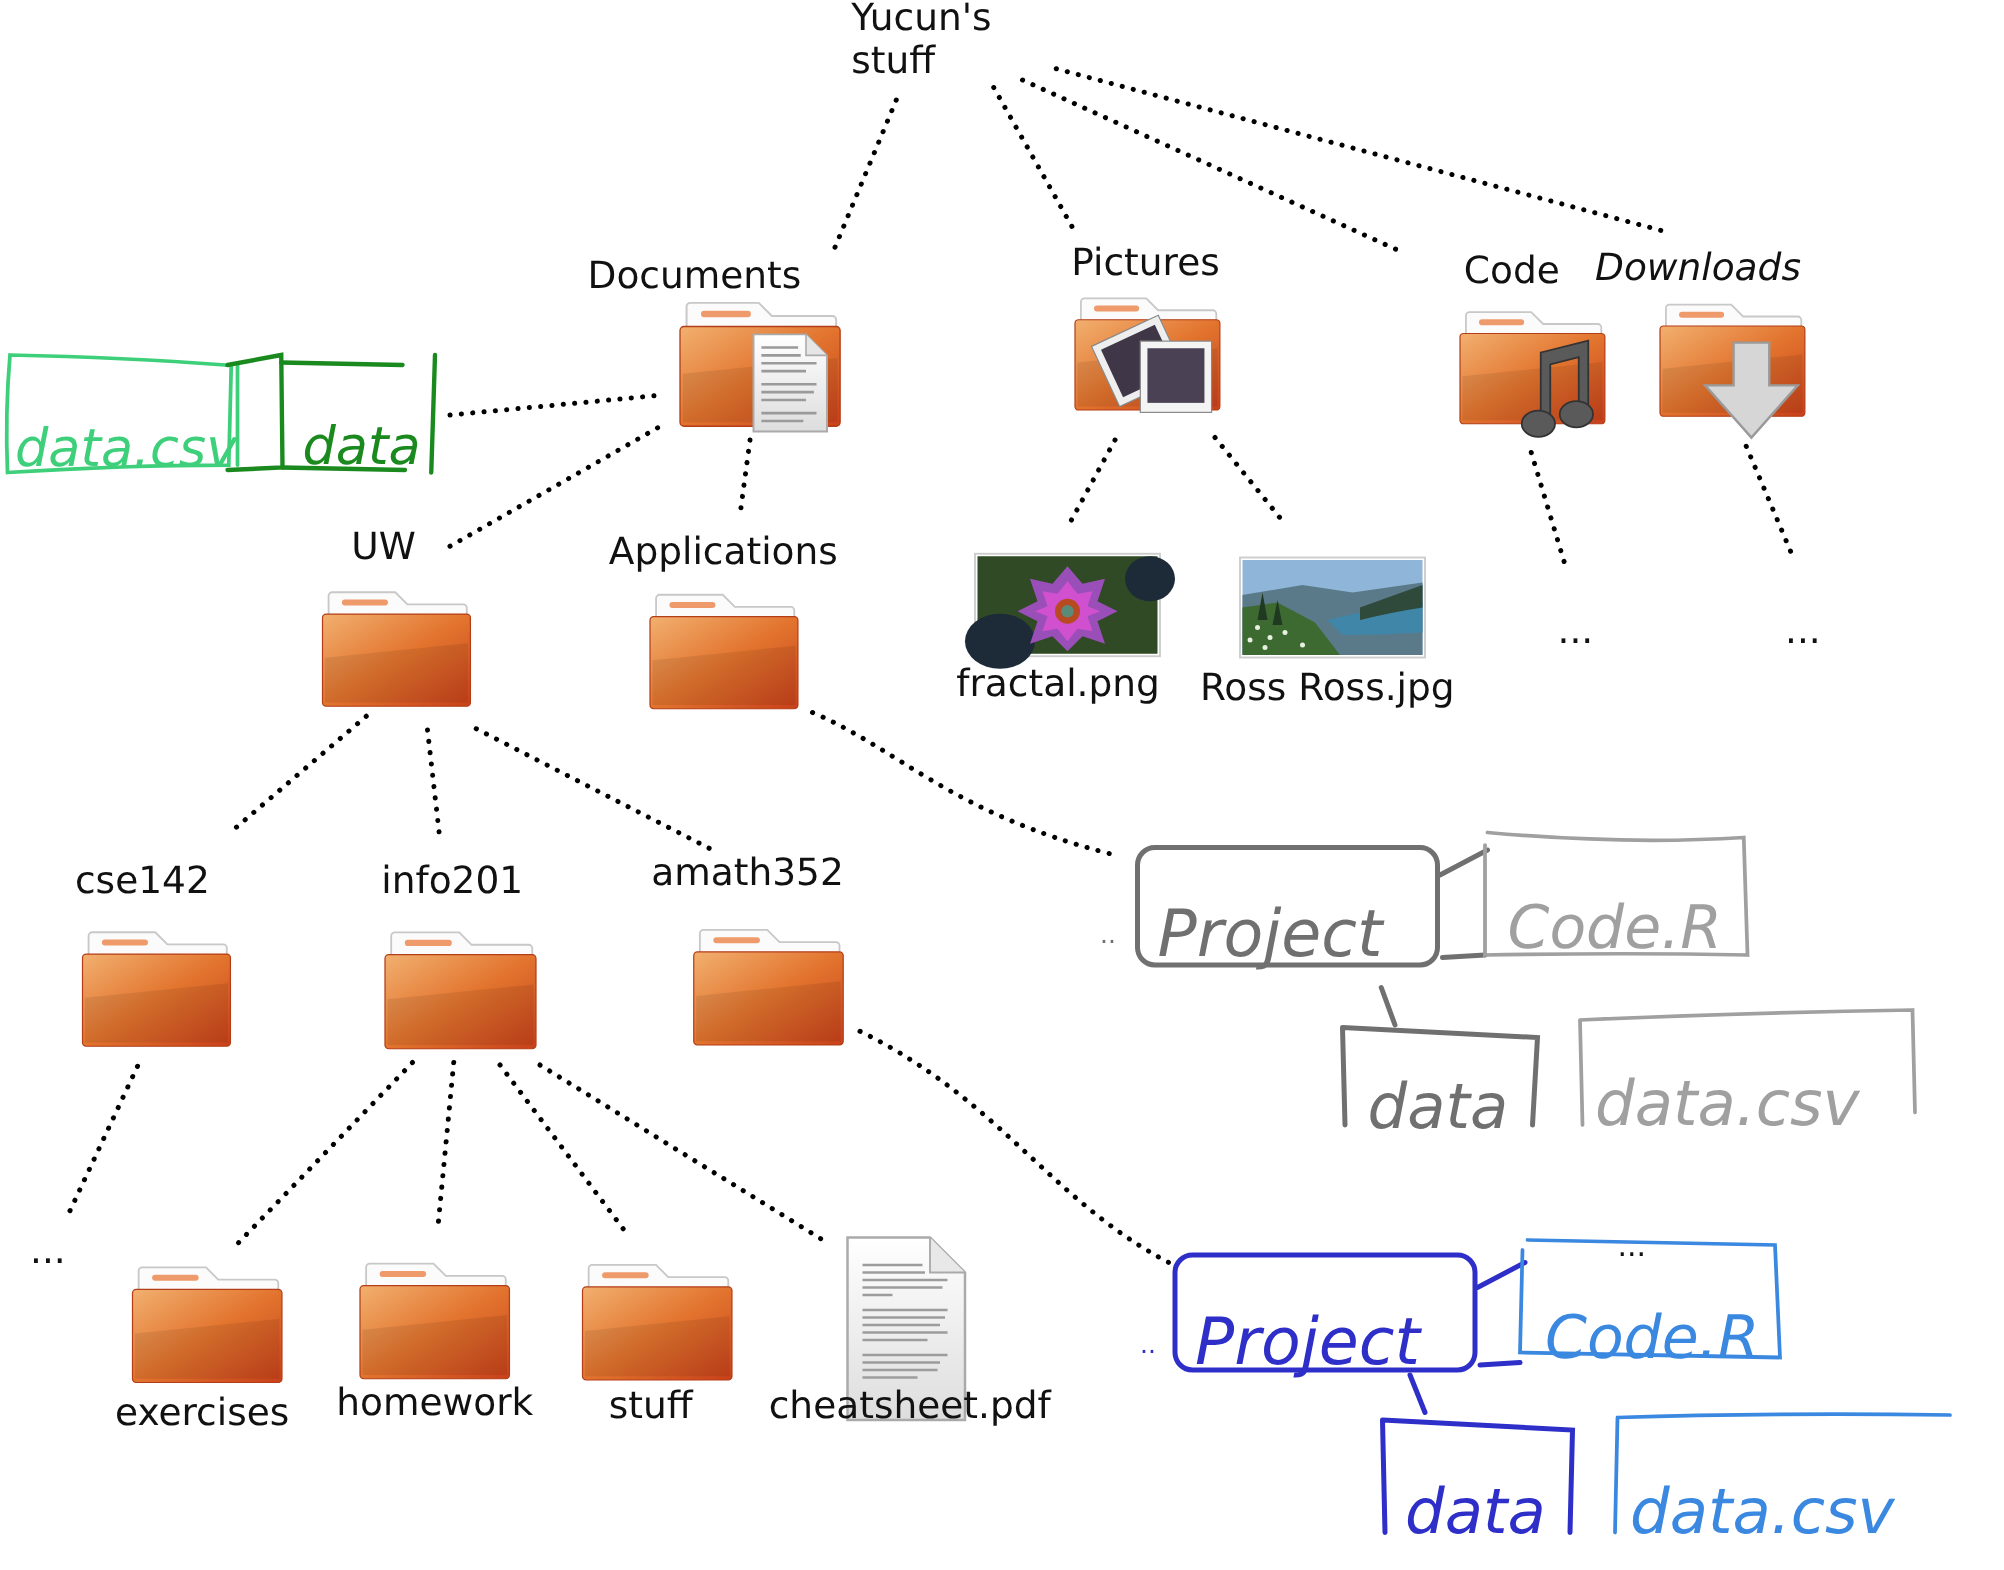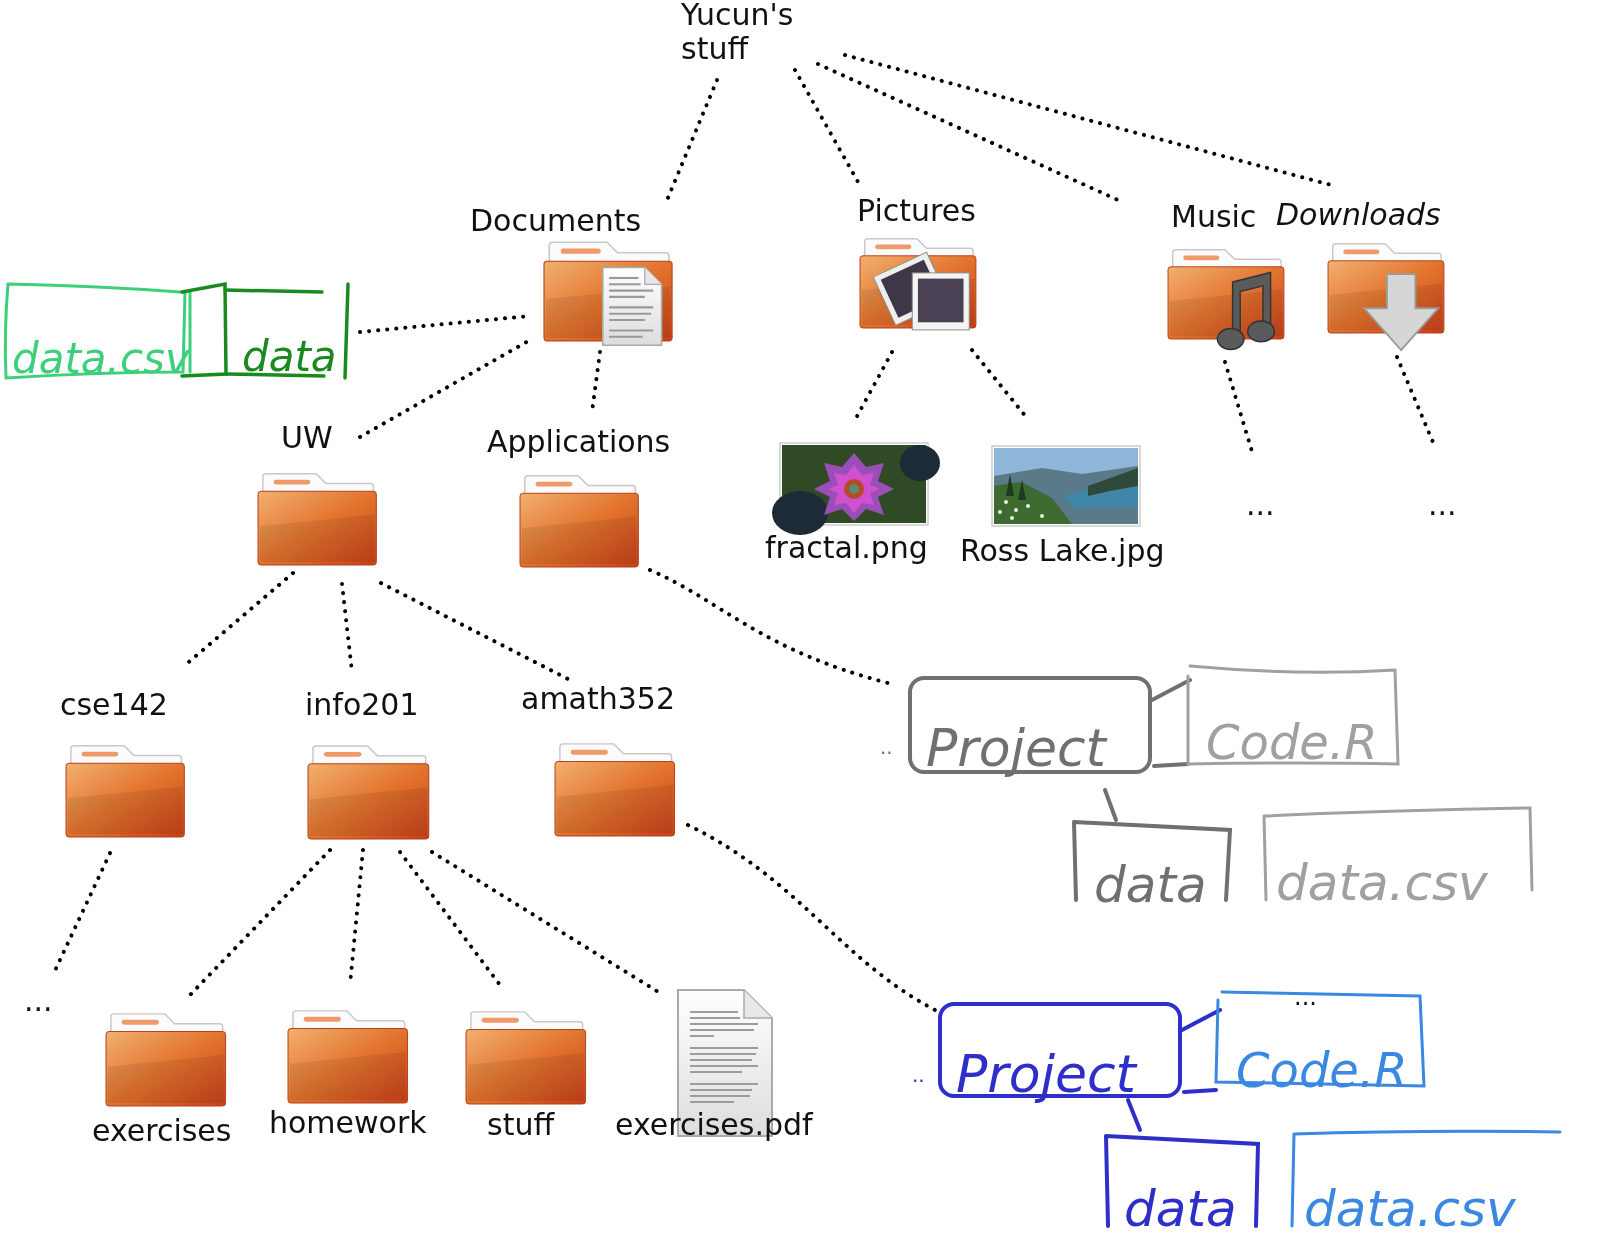--- a/index.html
+++ b/index.html
@@ -212,34 +212,34 @@
   </g>
 </svg>
 
 <div class="lbl" style="left:681px;top:-2px;">
   <div>Yucun's</div>
   <div>stuff</div>
 </div>
 
 <div class="lbl" style="left:470px;top:204px;">Documents</div>
 <div class="lbl" style="left:857px;top:194px;">Pictures</div>
-<div class="lbl" style="left:1171px;top:200px;">Music</div>
+<div class="lbl" style="left:1171px;top:200px;">Code</div>
 <div class="lbl" style="left:1276px;top:198px;font-style:italic;">Downloads</div>
 <div class="lbl" style="left:281px;top:421px;">UW</div>
 <div class="lbl" style="left:487px;top:425px;">Applications</div>
 <div class="lbl" style="left:60px;top:688px;">cse142</div>
 <div class="lbl" style="left:305px;top:688px;">info201</div>
 <div class="lbl" style="left:521px;top:682px;">amath352</div>
 <div class="lbl" style="left:92px;top:1114px;">exercises</div>
 <div class="lbl" style="left:269px;top:1106px;text-align:center;">homework</div>
 <div class="lbl" style="left:487px;top:1108px;">stuff</div>
 
 <div class="lbl" style="left:765px;top:531px;">fractal.png</div>
-<div class="lbl" style="left:960px;top:534px;">Ross Lake.jpg</div>
-<div class="lbl" style="left:615px;top:1108px;">exercises.pdf</div>
+<div class="lbl" style="left:960px;top:534px;">Ross Ross.jpg</div>
+<div class="lbl" style="left:615px;top:1108px;">cheatsheet.pdf</div>
 
 <div class="lbl" style="left:1246px;top:488px;">...</div>
 <div class="lbl" style="left:1428px;top:488px;">...</div>
 <div class="lbl" style="left:24px;top:984px;">...</div>
 <div class="lbl" style="left:1294px;top:980px;font-size:24px;">...</div>
 <div class="lbl" style="left:880px;top:730px;font-size:20px;color:#707070;">..</div>
 <div class="lbl" style="left:912px;top:1058px;font-size:20px;color:#2e2ec8;">..</div>
 
 <div class="hand hand-text" style="left:12px;top:306px;font-size:42px;color:#3ecf7a;">data.csv</div>
 <div class="hand hand-text" style="left:242px;top:304px;font-size:42px;color:#1a8a1f;">data</div>

